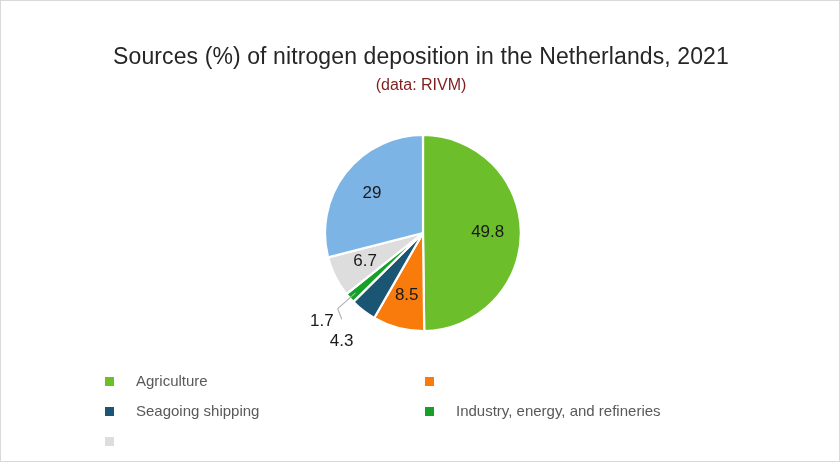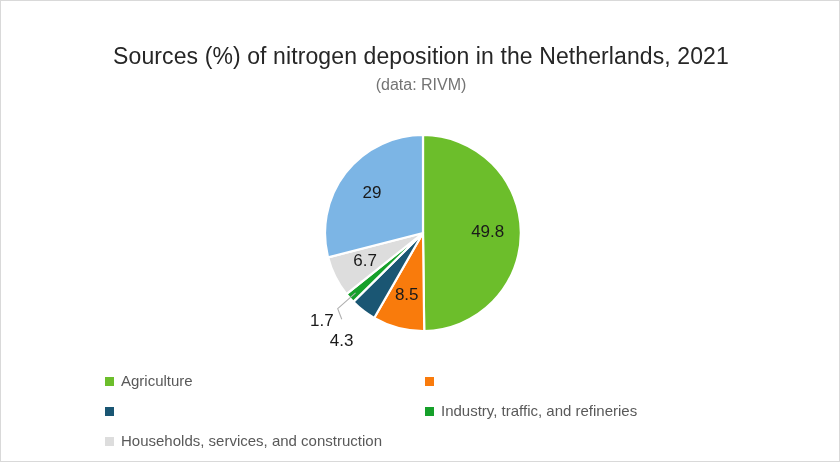--- a/index.html
+++ b/index.html
@@ -32,21 +32,21 @@
     font-size: 23px;
     line-height: 29px;
     color: #262626;
     font-weight: normal;
     margin: 0;
     letter-spacing: 0.1px;
   }
   #chart-subtitle {
     font-size: 16px;
     line-height: 22px;
-    color: #737373;
+    color: #7f1d1d;
     margin: 3px 0 0 0;
     font-weight: normal;
   }
   
   #pie-wrap {
     position: absolute;
     left: 0;
     top: 0;
     width: 840px;
     height: 462px;
@@ -80,21 +80,21 @@
     top: 365px;
     width: 640px;
     display: grid;
     grid-template-columns: 320px 320px;
     grid-auto-rows: 30px;
     align-items: center;
   }
   .legend-item {
     display: flex;
     align-items: center;
-    gap: 7px;
+    gap: 22px;
     font-size: 15px;
     color: #595959;
     white-space: nowrap;
   }
   .legend-swatch {
     width: 9px;
     height: 9px;
     flex: 0 0 9px;
     display: inline-block;
   }
@@ -139,24 +139,24 @@
   <div id="legend">
       <div class="legend-item">
         <span class="legend-swatch" style="background: rgb(108, 190, 43);"></span>
         <span class="legend-label">Agriculture</span>
       </div>
       <div class="legend-item">
         <span class="legend-swatch" style="background: rgb(249, 123, 12);"></span>
       </div>
       <div class="legend-item">
         <span class="legend-swatch" style="background: rgb(26, 86, 115);"></span>
+        <span class="legend-label">Seagoing shipping</span>
       </div>
       <div class="legend-item">
         <span class="legend-swatch" style="background: rgb(22, 160, 42);"></span>
-        <span class="legend-label">Industry, traffic, and refineries</span>
+        <span class="legend-label">Industry, energy, and refineries</span>
       </div>
       <div class="legend-item">
         <span class="legend-swatch" style="background: rgb(221, 221, 221);"></span>
-        <span class="legend-label">Households, services, and construction</span>
       </div>
     </div>
 
 </div>
 
 </body></html>

